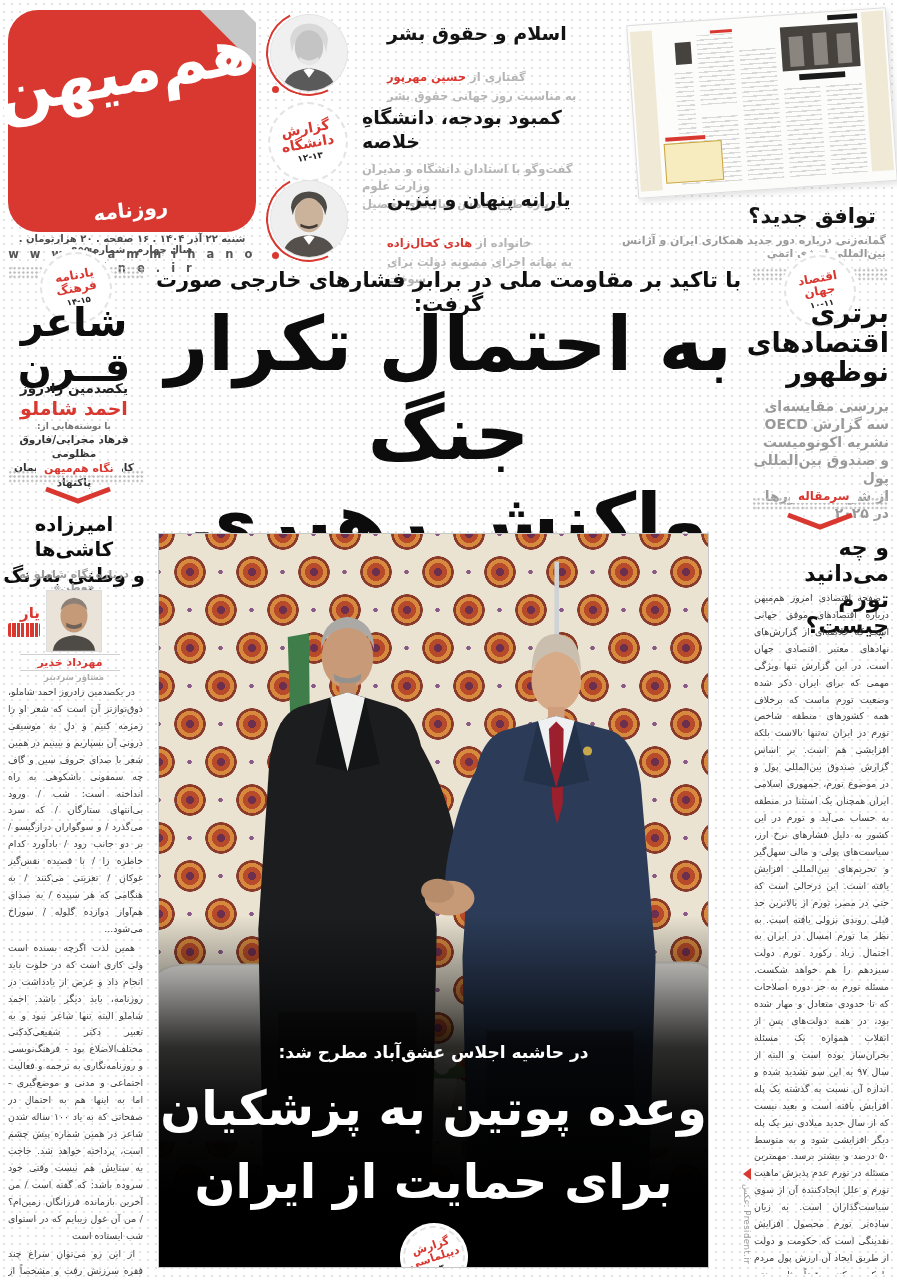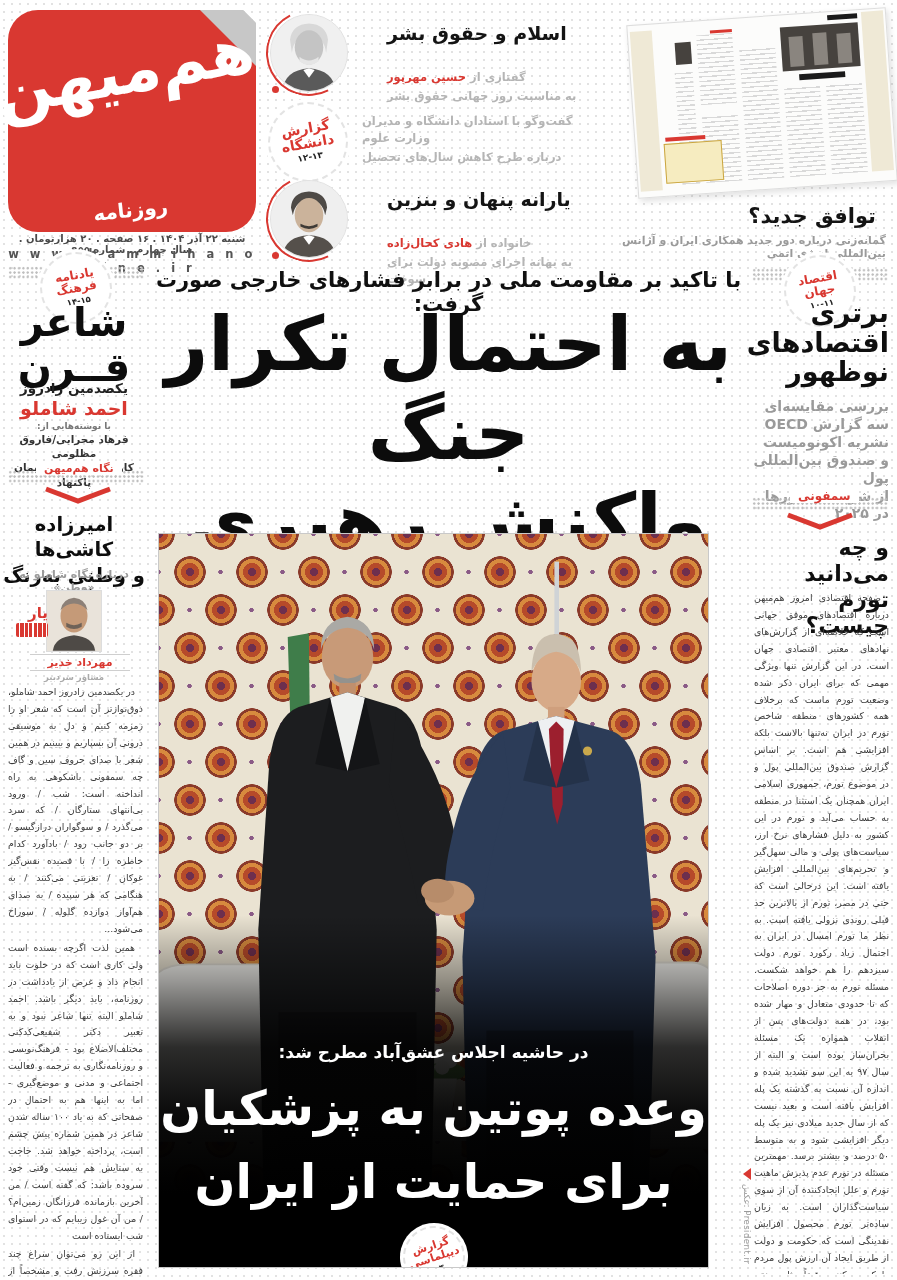--- a/index.html
+++ b/index.html
@@ -125,26 +125,26 @@
   .lr-contrib-label { position:absolute; left:10px; top:421px; width:128px; text-align:center;
     font-size:9px; font-weight:bold; color:#777; }
   .lr-contrib { position:absolute; left:4px; top:432px; width:140px; text-align:center;
     font-size:10.5px; font-weight:bold; color:#333; line-height:1.35; }
   .lr-art-title { position:absolute; left:2px; top:512px; width:144px; text-align:center;
     font-size:19.5px; font-weight:bold; color:#0d0d0d; line-height:1.3; }
   .lr-art-sub { position:absolute; left:4px; top:568px; width:140px; text-align:center;
     font-size:11px; font-weight:bold; color:#9a9a9a; }
   .author-photo { position:absolute; left:46px; top:590px; width:56px; height:62px;
     background:#e8e2da; border:1px solid #ddd; overflow:hidden; }
-  .watermark { position:absolute; left:12px; top:606px; width:34px; height:38px; z-index:3;padding-left:36px; }
+  .watermark { position:absolute; left:4px; top:606px; width:34px; height:38px; z-index:3;padding-left:36px; }
   .watermark .t { color:#d93831; font-size:15px; font-weight:bold; line-height:1; }
   .watermark .bars { margin-top:2px; width:32px; height:14px; background:#d93831;
     border-radius:2px;
     background-image:repeating-linear-gradient(90deg, transparent 0 3px, #fff 3px 4.5px); }
-  .author-name { position:absolute; left:30px; top:654px; width:100px; text-align:center;
+  .author-name { position:absolute; left:20px; top:654px; width:100px; text-align:center;
     font-size:11px; font-weight:bold; color:#d93831;
     border-top:1px solid #cfcfcf; border-bottom:1px solid #cfcfcf; padding:1px 0; }
   .author-role { position:absolute; left:24px; top:672px; width:100px; text-align:center;
     font-size:8.5px; color:#aaa; font-weight:bold; }
 </style>
 </head>
 <body>
 
 <div id="page">
 
@@ -180,20 +180,21 @@
     </div>
 
     <div class="stamp" style="position:absolute; left:6px; top:94px; width:80px; height:80px;">
       <div class="in">
         <div class="l" style="font-size:14px;">گزارش</div>
         <div class="l" style="font-size:14px;">دانشگاه</div>
         <div class="p" style="font-size:9px;">۱۲-۱۳</div>
       </div>
     </div>
     <div class="teaser-text" style="left:100px; top:98px; width:248px;">
+      <div class="teaser-title">کمبود بودجه، دانشگاهِ خلاصه</div>
       <div class="teaser-sub" style="margin-top:7px;">گفت‌وگو با استادان دانشگاه و مدیران وزارت علوم</div>
       <div class="teaser-sub" style="margin-top:1px;">درباره طرح کاهش سال‌های تحصیل</div>
     </div>
 
     <div class="avatar" style="left:8px; top:172px;">
       <svg viewBox="0 0 80 80">
           <rect width="80" height="80" fill="#efefef"></rect>
         <path d="M21,28 Q22,12 40,11 Q58,12 59,28 L57,36 Q54,20 40,20 Q26,20 23,36 Z" fill="#4e4a46"></path>
         <ellipse cx="40" cy="36" rx="15" ry="18" fill="#cbb39b"></ellipse>
         <path d="M31,45 Q40,50 49,45 L49,48 Q40,53 31,48 Z" fill="#3e3a36"></path>
@@ -328,21 +329,21 @@
     <div>نوظهور</div>
   </div>
   <div class="rr-sub">
     <div>بررسی مقایسه‌ای</div>
     <div>سه گزارش OECD</div>
     <div>نشریه اکونومیست</div>
     <div>و صندوق بین‌المللی پول</div>
     <div>از شرایط کشورها در ۲۰۲۵</div>
   </div>
   <div class="halftone" style="left:752px; top:497px; width:137px;"></div>
-  <div class="section-label" style="left:790px; top:489px; font-size:12px;">سمفونی</div>
+  <div class="section-label" style="left:790px; top:489px; font-size:12px;">سرمقاله</div>
   <svg class="chevron" style="left:784px; top:512px;" width="72" height="20">
     <polyline points="4,3 36,15 68,3" fill="none" stroke="#d93831" stroke-width="5"></polyline>
   </svg>
   <div class="ed-headline">
     <div>و چه می‌دانید</div>
     <div>تورم چیست؟</div>
   </div>
   <div class="rail-body" style="left:754px; top:590px; width:135px; height:684px;">
     <p>صفحه اقتصادی امروز هم‌میهن درباره اقتصادهای موفق جهانی است که خلاصه‌ای از گزارش‌های نهادهای معتبر اقتصادی جهان است. در این گزارش تنها ویژگی مهمی که برای ایران ذکر شده وضعیت تورم ماست که برخلاف همه کشورهای منطقه شاخص تورم در ایران نه‌تنها بالاست بلکه افزایشی هم است. بر اساس گزارش صندوق بین‌المللی پول و در موضوع تورم، جمهوری اسلامی ایران همچنان یک استثنا در منطقه به حساب می‌آید و تورم در این کشور به دلیل فشارهای نرخ ارز، سیاست‌های پولی و مالی سهل‌گیر و تحریم‌های بین‌المللی افزایش یافته است. این درحالی است که حتی در مصر، تورم از بالاترین حد قبلی روندی نزولی یافته است. به نظر ما تورم امسال در ایران به احتمال زیاد رکورد تورم دولت سیزدهم را هم خواهد شکست. مسئله تورم به جز دوره اصلاحات که تا حدودی متعادل و مهار شده بود، در همه دولت‌های پس از انقلاب همواره یک مسئله بحران‌ساز بوده است و البته از سال ۹۷ به این سو تشدید شده و اندازه آن نسبت به گذشته یک پله افزایش یافته است و بعید نیست که از سال جدید میلادی نیز یک پله دیگر افزایشی شود و به متوسط ۵۰ درصد و بیشتر برسد. مهمترین مسئله در تورم عدم پذیرش ماهیت تورم و علل ایجادکننده آن از سوی سیاست‌گذاران است. به زبان ساده‌تر تورم محصول افزایش نقدینگی است که حکومت و دولت از طریق ایجاد آن ارزش پول مردم را کم می‌کنند. دقیقاً مثل ریختن آب داخل شیر است.</p>
 

